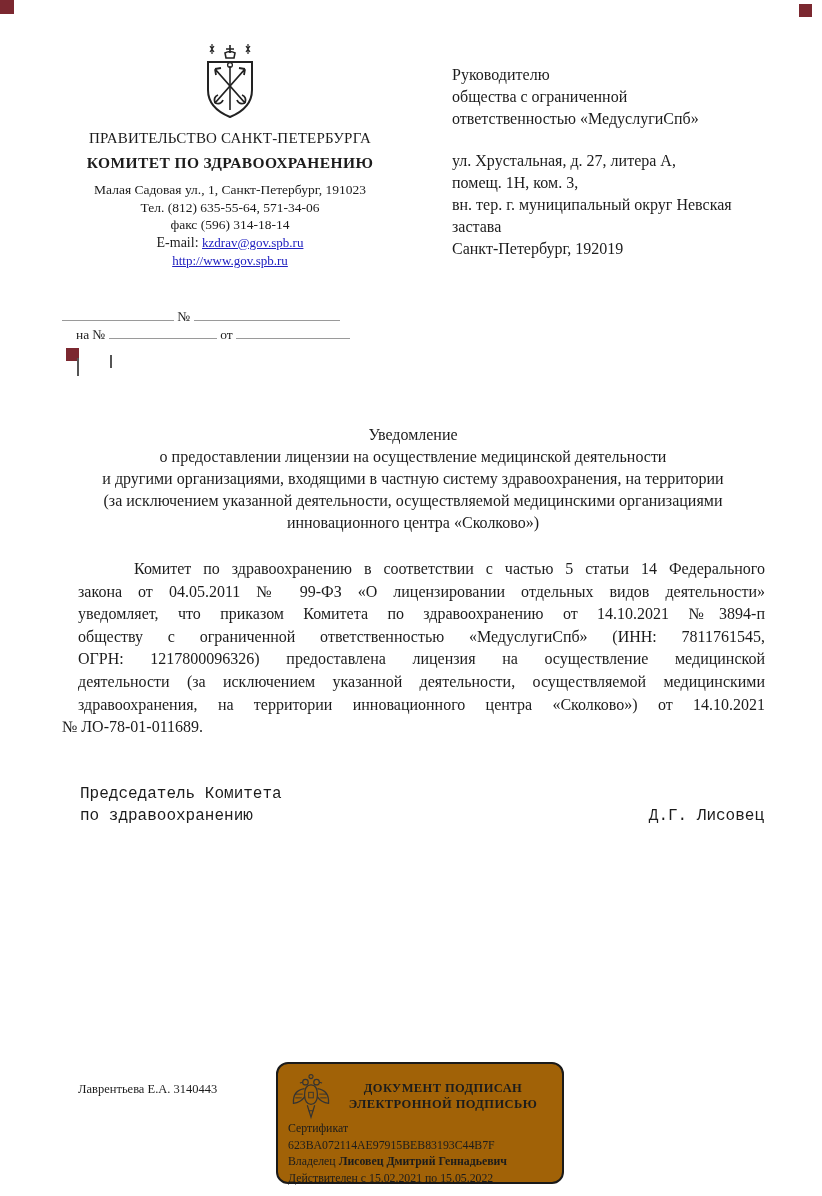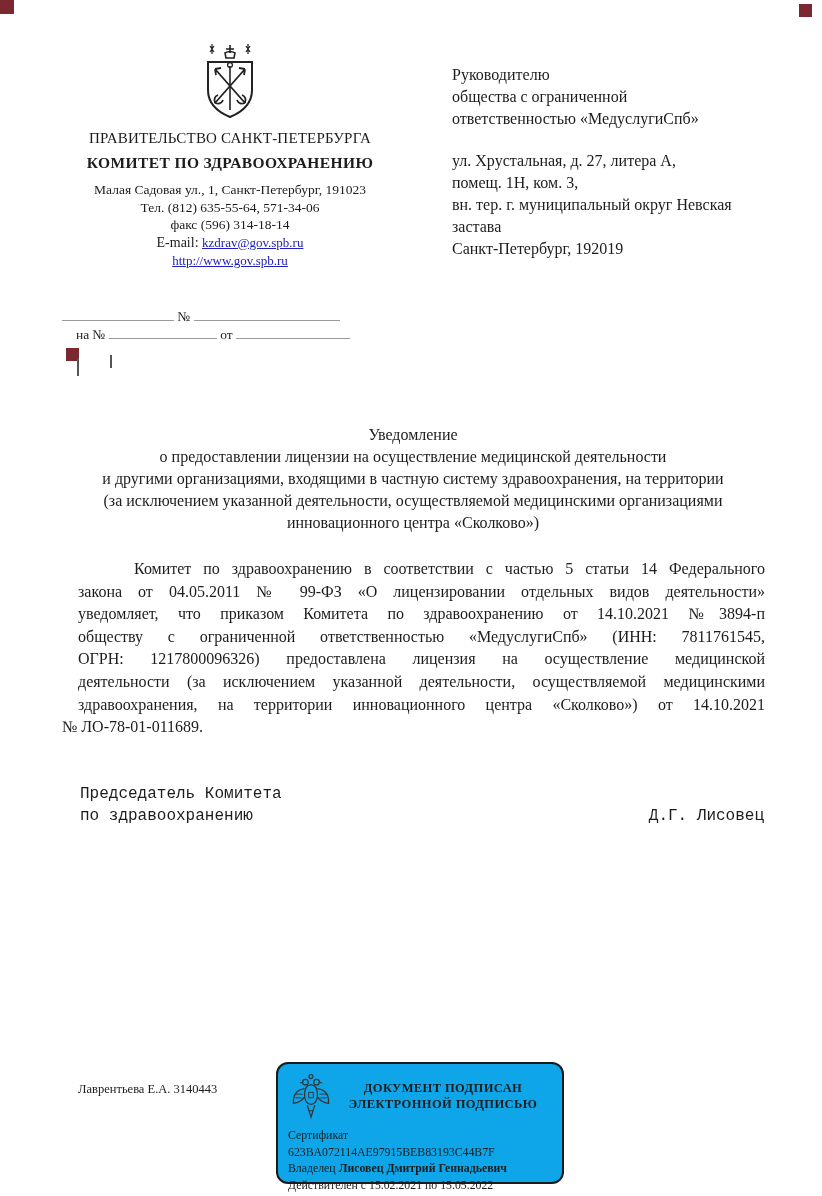--- a/index.html
+++ b/index.html
@@ -92,34 +92,34 @@
     position: absolute;
     left: 78px; top: 1082px;
     font-size: 12.5px;
   }
   .stamp {
     position: absolute;
     left: 276px; top: 1062px;
     width: 288px; height: 122px;
     border: 2px solid #1a1a1a;
     border-radius: 12px;
-    background: #0ea5e9;
+    background: #a16207;
     padding: 8px 10px 6px 10px;
   }
   .stamp-top { display: flex; align-items: center; }
   .stamp-eagle { flex: 0 0 46px; }
   .stamp-head {
     flex: 1;
     text-align: center;
     font-size: 12.5px;
     font-weight: bold;
     letter-spacing: 0.4px;
     line-height: 16px;
   }
-  .stamp-lines { margin-top: 7px; font-size: 11.8px; line-height: 16.5px; }
+  .stamp-lines { font-size: 11.8px; line-height: 16.5px; }
   .owner-name { font-weight: bold; }
 </style>
 </head>
 <body>
 
 <div class="page">
 
   <div class="mark" style="left:0; top:0; width:14px; height:14px;"></div>
   <div class="mark" style="left:799px; top:4px;"></div>
   <div class="mark" style="left:66px; top:348px;"></div>

